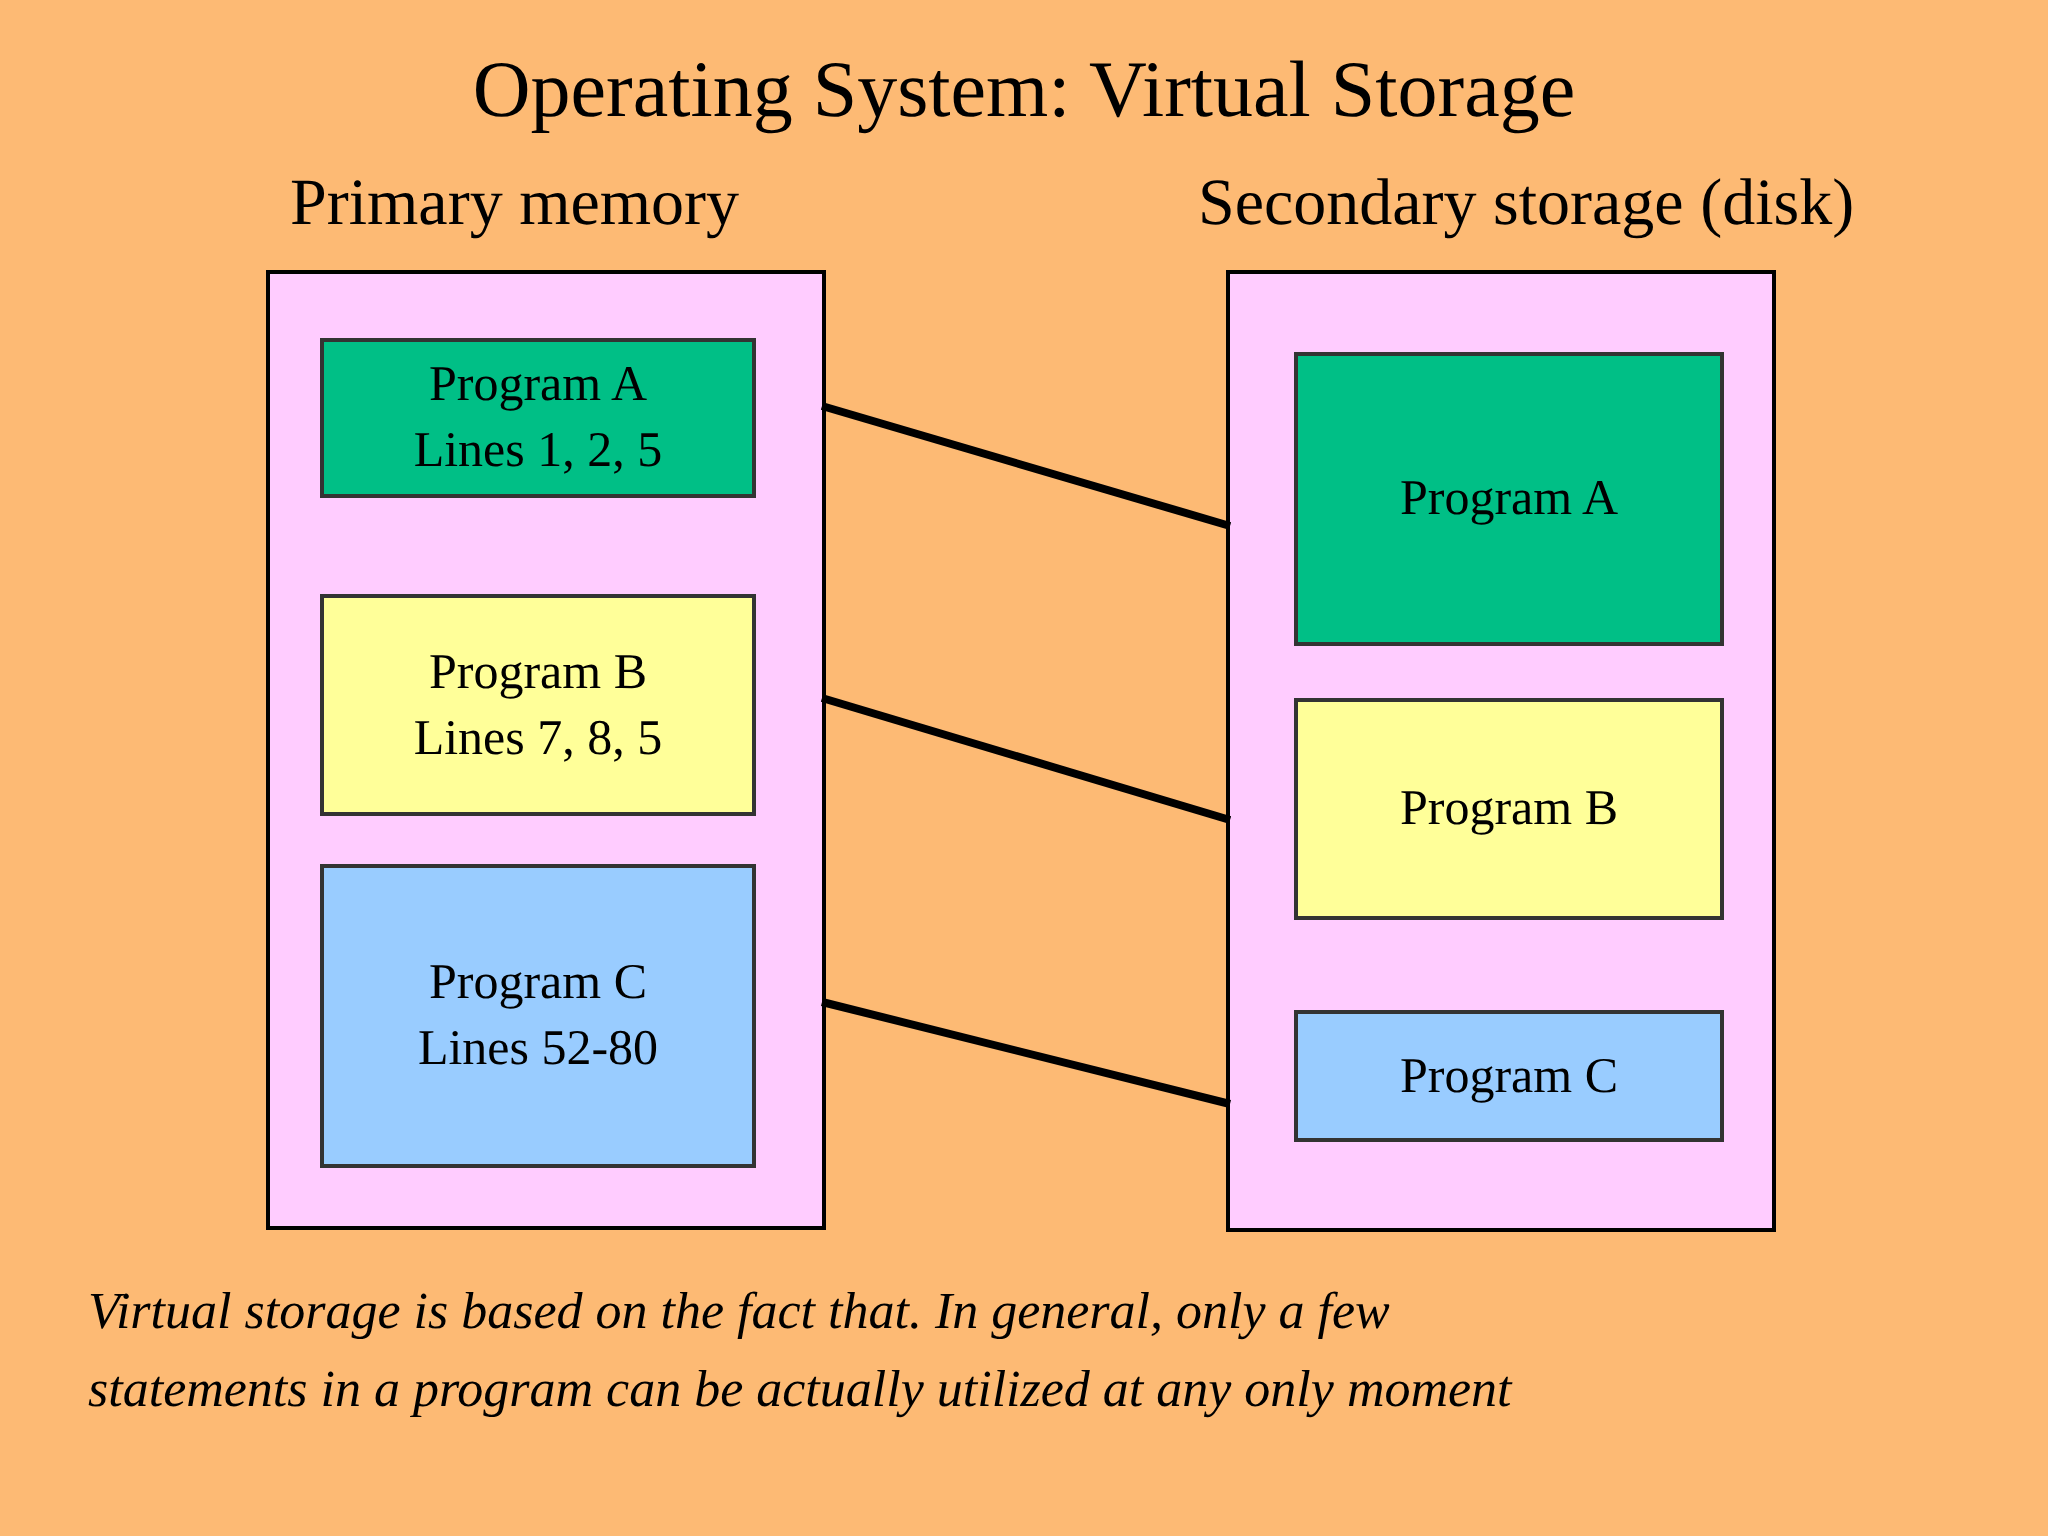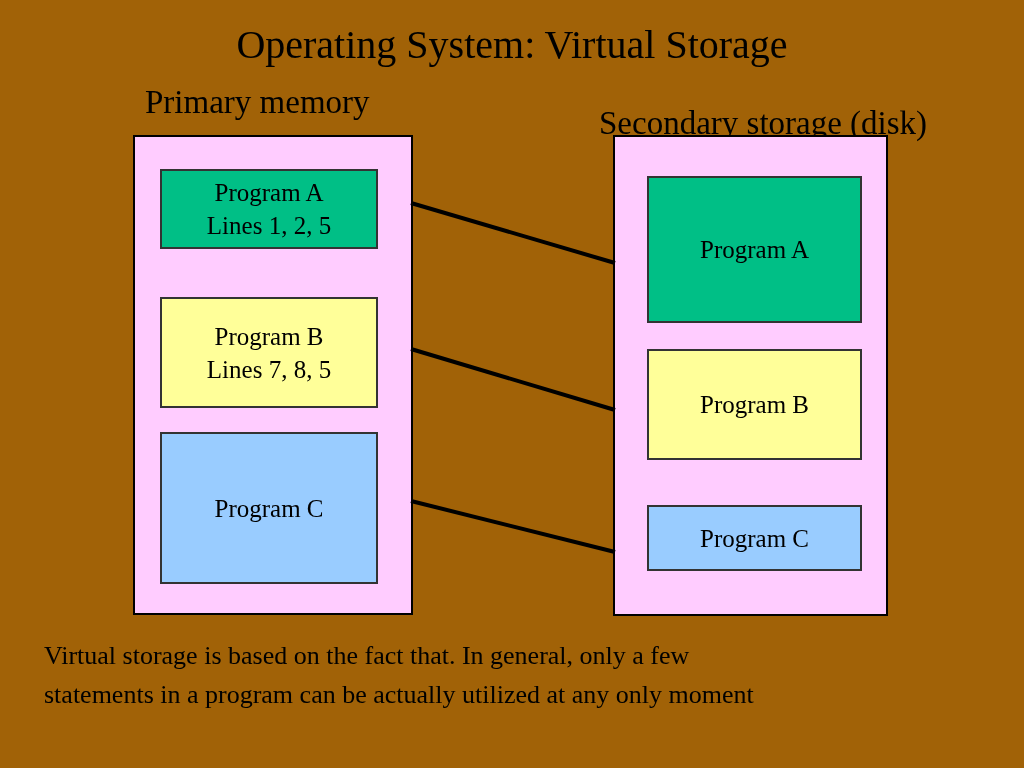--- a/index.html
+++ b/index.html
@@ -11,21 +11,21 @@
     width: 1024px;
     height: 768px;
     font-family: "Liberation Serif", "DejaVu Serif", serif;
     color: #000000;
     overflow: hidden;
   }
   #slide {
     position: relative;
     width: 1024px;
     height: 768px;
-    background: #a16207;
+    background: #fdba74;
   }
   
   .slide-title {
     position: absolute;
     left: 0;
     top: 22px;
     width: 1024px;
     text-align: center;
     font-size: 40px;
     line-height: 46px;
@@ -33,21 +33,21 @@
     white-space: nowrap;
   }
   
   .col-heading {
     position: absolute;
     font-size: 33px;
     line-height: 29px;
     white-space: nowrap;
   }
   #heading-primary { left: 145px; top: 88px; }
-  #heading-secondary { left: 599px; top: 88px; margin-top: 21px; }
+  #heading-secondary { left: 599px; top: 88px; }
 
   
   .panel {
     position: absolute;
     background: #ffccff;
     border: 2px solid #000000;
     box-sizing: border-box;
   }
   #panel-primary   { left: 133px; top: 135px; width: 280px; height: 480px; }
   #panel-secondary { left: 613px; top: 135px; width: 275px; height: 481px; }
@@ -94,20 +94,21 @@
 
   
   .caption {
     position: absolute;
     left: 44px;
     top: 636px;
     width: 960px;
     font-size: 26px;
     line-height: 39px;
     text-align: left;
+    font-style: italic;
   }
   .caption .cline { display: block; white-space: nowrap; }
 </style>
 </head>
 <body>
 
 <div id="slide">
 
   <div class="slide-title">Operating System: Virtual Storage</div>
 
@@ -122,20 +123,21 @@
     <span class="line">Lines 1, 2, 5</span>
   </div>
 
   <div class="prog-box" id="box-left-b" style="background: rgb(255, 255, 153);">
     <span class="line">Program B</span>
     <span class="line">Lines 7, 8, 5</span>
   </div>
 
   <div class="prog-box" id="box-left-c" style="background: rgb(153, 204, 255);">
     <span class="line">Program C</span>
+    <span class="line">Lines 52-80</span>
   </div>
 
   <div class="panel" id="panel-secondary" style="background: rgb(255, 204, 255);"></div>
 
   <div class="prog-box" id="box-right-a" style="background: rgb(0, 191, 134);">
     <span class="line">Program A</span>
   </div>
 
   <div class="prog-box" id="box-right-b" style="background: rgb(255, 255, 153);">
     <span class="line">Program B</span>

